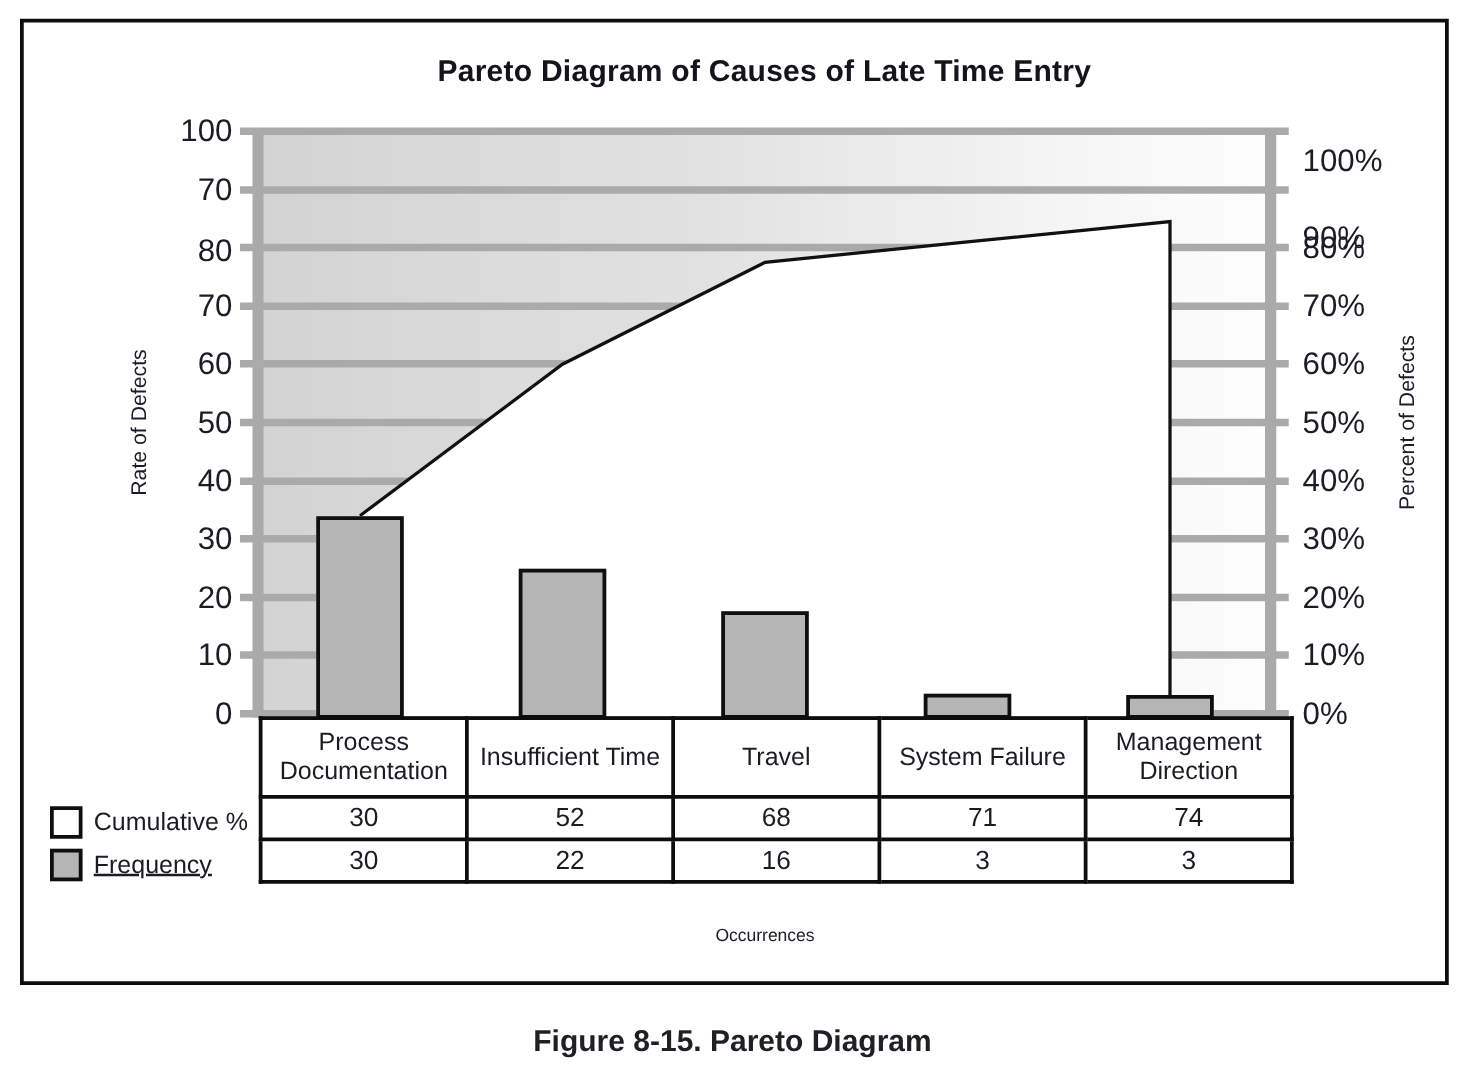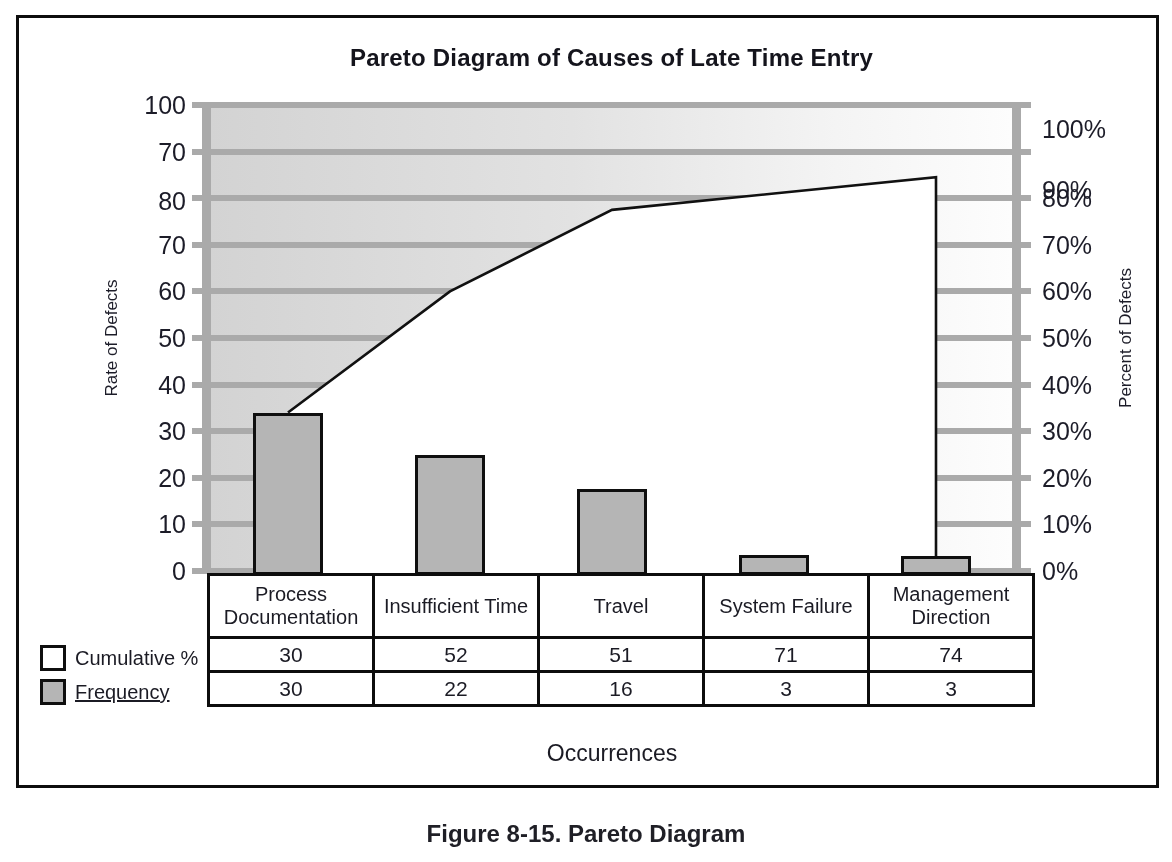--- a/index.html
+++ b/index.html
@@ -28,21 +28,21 @@
   .rot-label.right{left:1016px;top:327px;}
   .data-table{position:absolute;left:207px;top:573px;border-collapse:collapse;table-layout:fixed;}
   .data-table th,.data-table td{border:3px solid #0d0d0d;background:#ffffff;text-align:center;
         vertical-align:middle;padding:0 4px;box-sizing:content-box;}
   .data-table th{width:154px;height:60px;font-size:20px;font-weight:normal;line-height:23px;color:#1b1b24;}
   .data-table td{height:31px;font-size:21px;color:#1b1b24;}
   .legend-item{position:absolute;left:40px;display:flex;align-items:flex-start;}
   .legend-swatch{width:20px;height:20px;border:3px solid #0f0f0f;flex:0 0 auto;}
   .legend-label{margin-left:9px;font-size:20px;line-height:26px;color:#1b1b24;white-space:nowrap;}
   .x-axis-title{position:absolute;left:207px;top:740px;width:810px;text-align:center;
-        font-size:23px;color:#1b1b24;}
+        font-size:14px;color:#1b1b24;}
   .figure-caption{position:absolute;left:0;top:820px;width:1172px;text-align:center;
         font-size:24px;font-weight:bold;color:#1f1f26;}
 </style>
 </head>
 <body>
 
 <div class="page">
   <div class="figure-frame"></div>
 
   <div class="chart-title">Pareto Diagram of Causes of Late Time Entry</div>
@@ -114,21 +114,21 @@
           <th>Insufficient Time</th>
           <th>Travel</th>
           <th>System Failure</th>
           <th>Management Direction</th>
         </tr>
       </thead>
     <tbody id="value-rows">
         <tr>
           <td>30</td>
           <td>52</td>
-          <td>51</td>
+          <td>68</td>
           <td>71</td>
           <td>74</td>
         </tr>
         <tr>
           <td>30</td>
           <td>22</td>
           <td>16</td>
           <td>3</td>
           <td>3</td>
         </tr>

